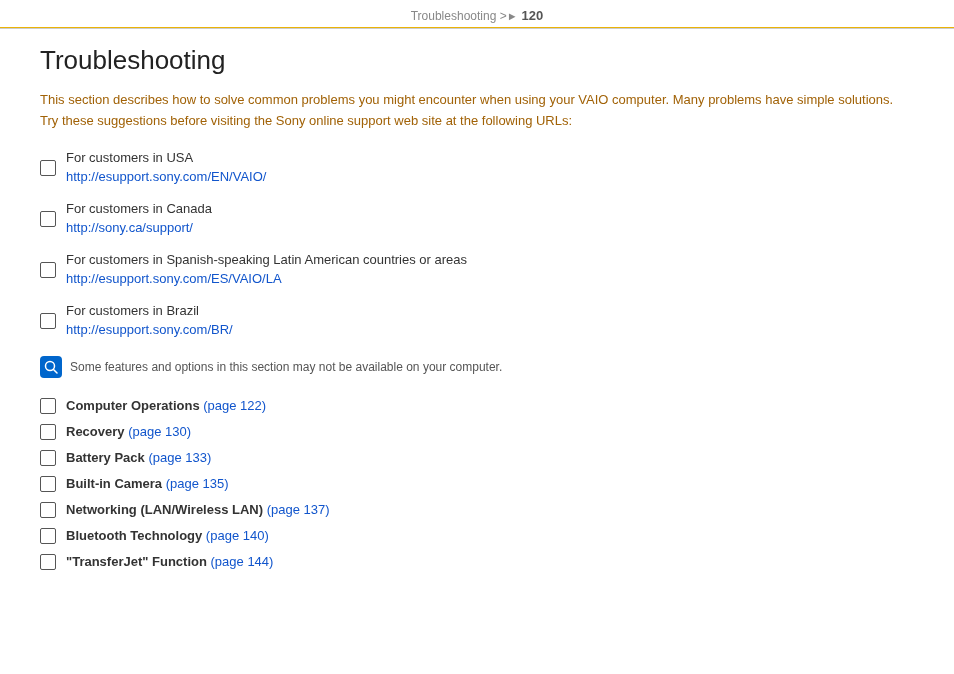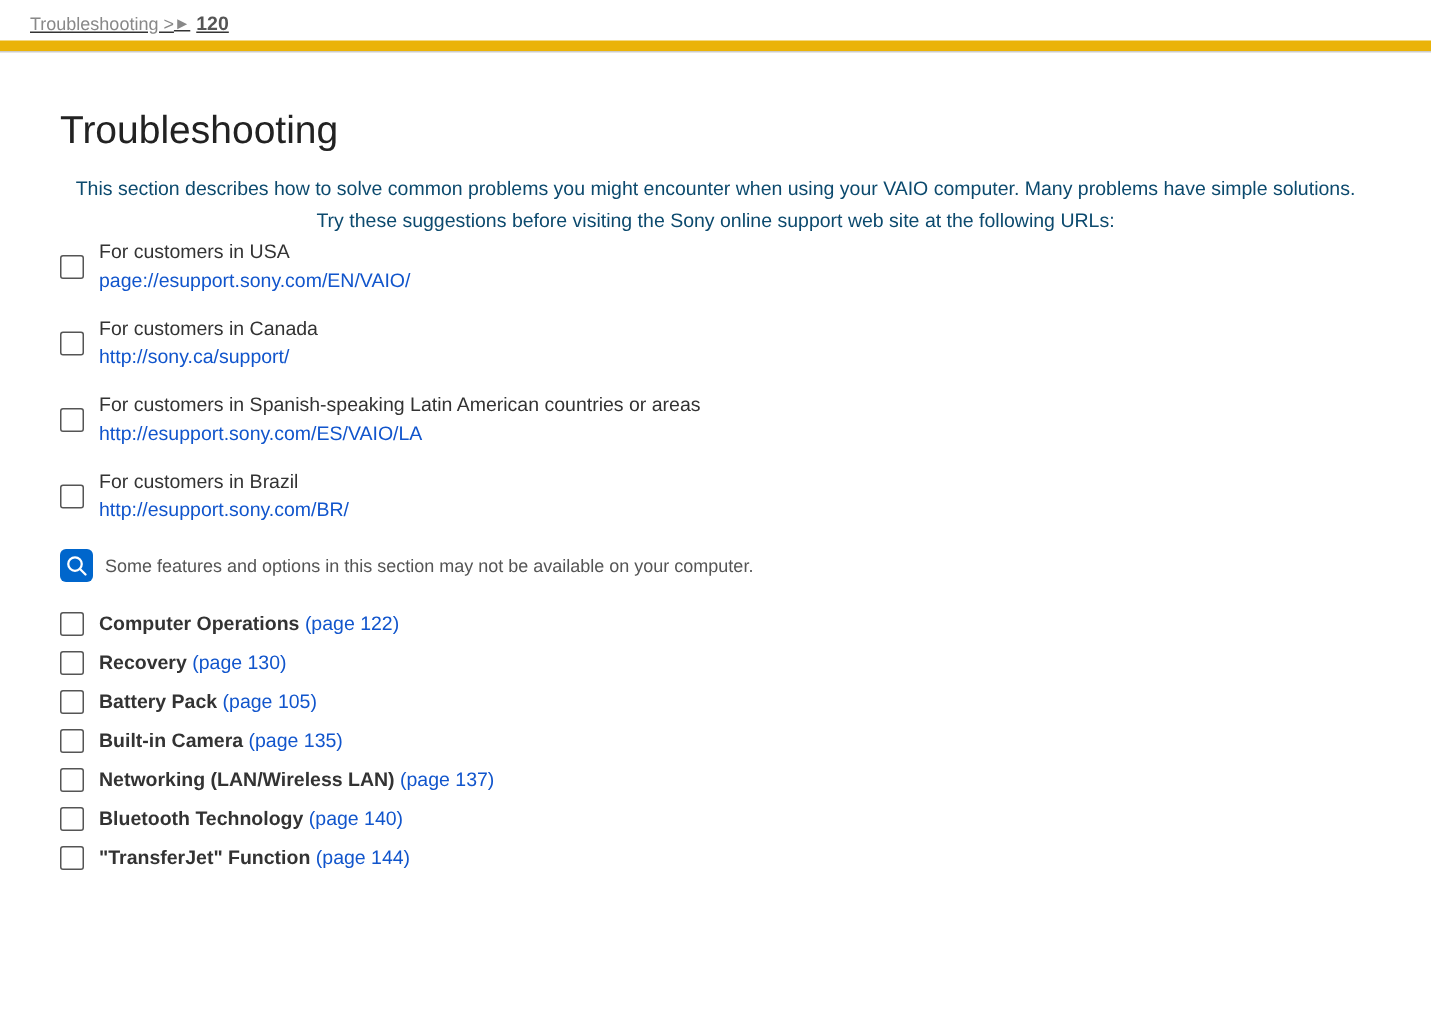--- a/index.html
+++ b/index.html
@@ -13,25 +13,24 @@
       height: 674px;
       background: #ffffff;
       font-family: Arial, Helvetica, sans-serif;
       font-size: 13px;
       color: #333333;
       overflow: hidden;
     }
 
     .header {
       display: flex;
-      justify-content: flex-start;
+      justify-content: center;
       align-items: center;
       padding: 8px 20px 4px 20px;
-      border-bottom: 7px solid #eab308;
-      text-decoration: underline;
+      border-bottom: 1px solid #eab308;
     }
 
     .breadcrumb-text {
       font-size: 12px;
       color: #888888;
     }
 
     .page-number {
       font-size: 13px;
       color: #555555;
@@ -39,37 +38,36 @@
       align-items: center;
       gap: 4px;
     }
 
     .page-number-arrow {
       color: #888888;
       font-size: 11px;
     }
 
     .content {
-      padding: 36px 40px 20px 40px;
+      padding: 16px 40px 20px 40px;
     }
 
     .page-title {
       font-size: 26px;
       font-weight: normal;
       color: #222222;
       margin-bottom: 14px;
       font-family: Arial, Helvetica, sans-serif;
     }
 
     .intro-text {
       font-size: 13px;
-      color: #0c4a6e;
+      color: #a16207;
       line-height: 1.6;
-      margin-bottom: 0;
-      text-align: center;
+      margin-bottom: 16px;
     }
 
     .list-section {
       margin-bottom: 16px;
     }
 
     .list-item {
       display: flex;
       align-items: center;
       margin-bottom: 12px;
@@ -192,21 +190,21 @@
   <h1 class="page-title">Troubleshooting</h1>
 
   <p class="intro-text">This section describes how to solve common problems you might encounter when using your VAIO computer. Many problems have simple solutions. Try these suggestions before visiting the Sony online support web site at the following URLs:</p>
 
   <div class="list-section">
 
     <div class="list-item">
       <div class="list-bullet"></div>
       <div class="list-content">
         <span class="label">For customers in USA</span>
-        <a href="#">page://esupport.sony.com/EN/VAIO/</a>
+        <a href="#">http://esupport.sony.com/EN/VAIO/</a>
       </div>
     </div>
 
     <div class="list-item">
       <div class="list-bullet"></div>
       <div class="list-content">
         <span class="label">For customers in Canada</span>
         <a href="#">http://sony.ca/support/</a>
       </div>
     </div>
@@ -252,21 +250,21 @@
     <div class="nav-item">
       <div class="nav-bullet"></div>
       <div class="nav-content">
         <strong>Recovery </strong><a href="#130">(page 130)</a>
       </div>
     </div>
 
     <div class="nav-item">
       <div class="nav-bullet"></div>
       <div class="nav-content">
-        <strong>Battery Pack </strong><a href="#133">(page 105)</a>
+        <strong>Battery Pack </strong><a href="#133">(page 133)</a>
       </div>
     </div>
 
     <div class="nav-item">
       <div class="nav-bullet"></div>
       <div class="nav-content">
         <strong>Built-in Camera </strong><a href="#135">(page 135)</a>
       </div>
     </div>
 

